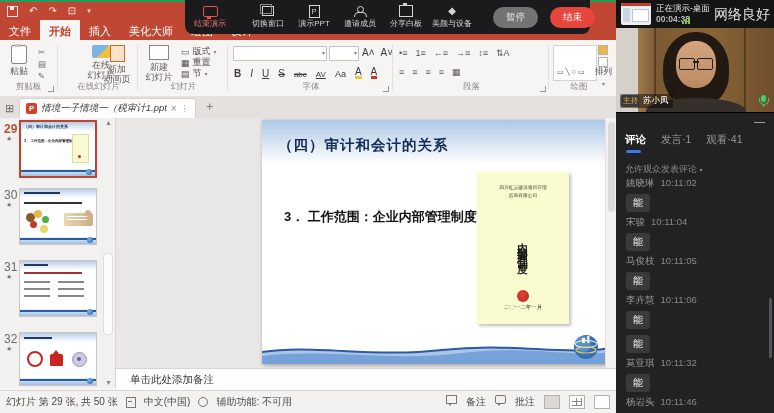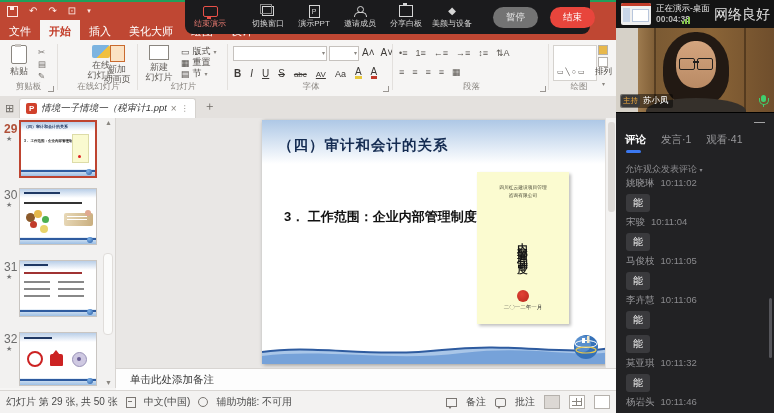--- a/index.html
+++ b/index.html
@@ -97,21 +97,21 @@
   .ydoc .ydate{margin-top:2px;font-size:5.5px;color:#333;}
   .s-wave{position:absolute;bottom:0;left:0;width:350px;height:24px;}
   .globe{position:absolute;right:12px;bottom:4px;width:28px;height:28px;}
 
   .notes{position:absolute;left:116px;top:368px;width:500px;height:22px;background:#FDFDFD;border-top:1px solid #D8D5D2;}
   .notes span{display:inline-block;margin-left:14px;line-height:21px;font-size:10.5px;color:#3a3a3a;}
   .statusbar{position:absolute;left:0;top:390px;width:616px;height:23px;background:#F3F2F1;border-top:1px solid #D9D6D3;display:flex;align-items:center;font-size:10px;color:#4a4a4a;padding:0 6px;box-sizing:border-box;gap:8px;}
   .sb-ic{width:8px;height:9px;border:1px solid #7a7672;position:relative;flex:0 0 auto;}
   .sb-ic:after{content:"";position:absolute;left:1px;top:3px;width:4px;height:1px;background:#7a7672;}
   .sb-cir{width:8px;height:8px;border:1px solid #7a7672;border-radius:50%;flex:0 0 auto;}
-  .sb-right{margin-left:auto;display:flex;align-items:center;gap:9px;}
+  .sb-right{margin-left:auto;display:flex;gap:9px;}
   .viewbox{width:14px;height:12px;border:1px solid #B5B1AC;background:#fff;position:relative;flex:0 0 auto;}
   .viewbox.active{background:#DCD8D4;}
   .viewbox.grid:after{content:"";position:absolute;inset:2px;border:1px solid #8a8680;border-width:0 1px 1px 0;background:
     linear-gradient(#8a8680,#8a8680) 50% 0/1px 100% no-repeat, linear-gradient(#8a8680,#8a8680) 0 50%/100% 1px no-repeat;}
   .bubble-ic{width:9px;height:7px;border:1px solid #7a7672;border-radius:2px;position:relative;flex:0 0 auto;}
   .bubble-ic:after{content:"";position:absolute;left:1px;bottom:-3px;border-left:2px solid transparent;border-right:2px solid transparent;border-top:3px solid #7a7672;}
 
   
   .mtoolbar{position:absolute;left:185px;top:0;width:405px;height:34px;background:#1B1B1D;border-radius:0 0 8px 8px;display:flex;align-items:center;z-index:60;padding:0 8px;box-sizing:border-box;gap:12px;}
   .titem{display:flex;flex-direction:column;align-items:center;gap:1px;min-width:34px;cursor:default;}

